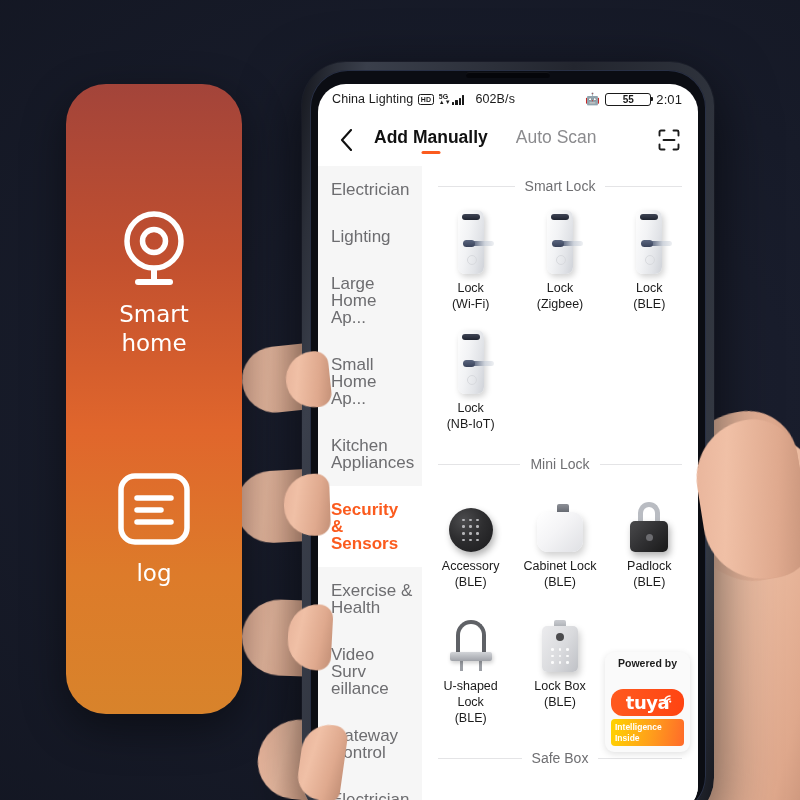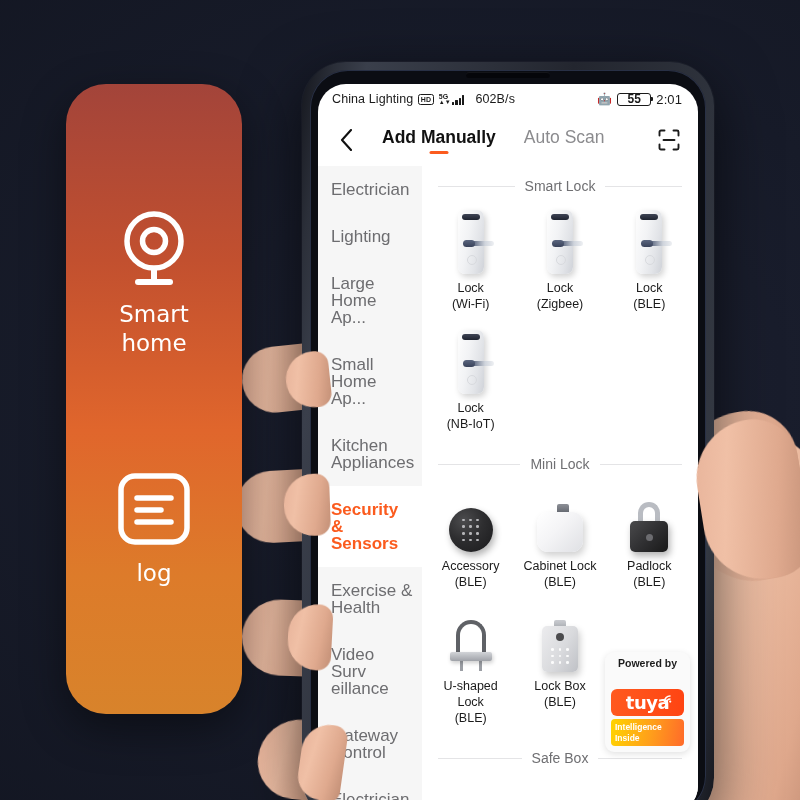--- a/index.html
+++ b/index.html
@@ -82,39 +82,39 @@
   .bars i{display:block;width:2.3px;background:#1a1a1a;border-radius:.5px;}
   .bars i:nth-child(1){height:3px}
   .bars i:nth-child(2){height:5px}
   .bars i:nth-child(3){height:7.5px}
   .bars i:nth-child(4){height:10px}
   .speed{margin-left:8px;font-size:12.5px;}
   .bt{font-size:12px;line-height:12px;}
   .batt{
     position:relative;border:1.4px solid #1a1a1a;border-radius:3px;
     height:11px;min-width:20px;display:flex;align-items:center;justify-content:center;
-    font-size:12px;font-weight:bold;padding:0 6px;
+    font-size:10px;font-weight:bold;padding:0 12px;
   }
   .batt:after{
     content:"";position:absolute;right:-3.2px;top:3px;width:2px;height:4px;
     background:#1a1a1a;border-radius:0 1px 1px 0;
   }
   .clock{font-size:13px;}
 
   
   .apphdr{
     height:52px;display:flex;align-items:center;padding:0 14px;background:#fff;
     position:relative;
   }
   .back{
     width:28px;height:28px;display:flex;align-items:center;justify-content:center;
     cursor:pointer;
   }
   .back svg{display:block}
-  .tabs{display:flex;align-items:flex-end;gap:28px;margin-left:22px;}
+  .tabs{display:flex;align-items:flex-end;gap:28px;margin-left:14px;}
   .tab{position:relative;font-size:17.5px;color:#8b8b8e;cursor:pointer;padding-bottom:5px;}
   .tab.active{color:#111;font-weight:bold;}
   .tab.active:after{
     content:"";position:absolute;left:50%;transform:translateX(-50%);
     bottom:-1px;width:19px;height:3.4px;border-radius:2px;background:#fb5b1e;
   }
   .scan{
     margin-left:auto;width:30px;height:30px;display:flex;align-items:center;justify-content:center;
     cursor:pointer;
   }
@@ -247,21 +247,21 @@
   
   .tuya{
     position:absolute;right:8px;bottom:60px;width:85px;
     background:#fafafa;border-radius:9px;padding:5px 6px 6px 6px;box-sizing:border-box;
     box-shadow:0 2px 7px rgba(0,0,0,.12);
     z-index:9;
   }
   .tuya .pw{font-size:10.5px;color:#1b1b1b;text-align:center;line-height:13px;margin-bottom:19px;font-weight:bold;}
   .tuya .brand{
     background:linear-gradient(95deg,#ff5a1f,#ff4412);
-    border-radius:6px;height:27px;display:flex;align-items:center;justify-content:center;
+    border-radius:12px;height:27px;display:flex;align-items:center;justify-content:center;
     position:relative;
   }
   .tuya .brand .word{
     color:#fff;font-size:18px;font-weight:bold;letter-spacing:-.5px;line-height:18px;
     font-family:"DejaVu Sans", sans-serif;
   }
   .tuya .brand .wifi{
     position:absolute;right:9px;top:3px;width:12px;height:11px;
   }
   .tuya .inside{

